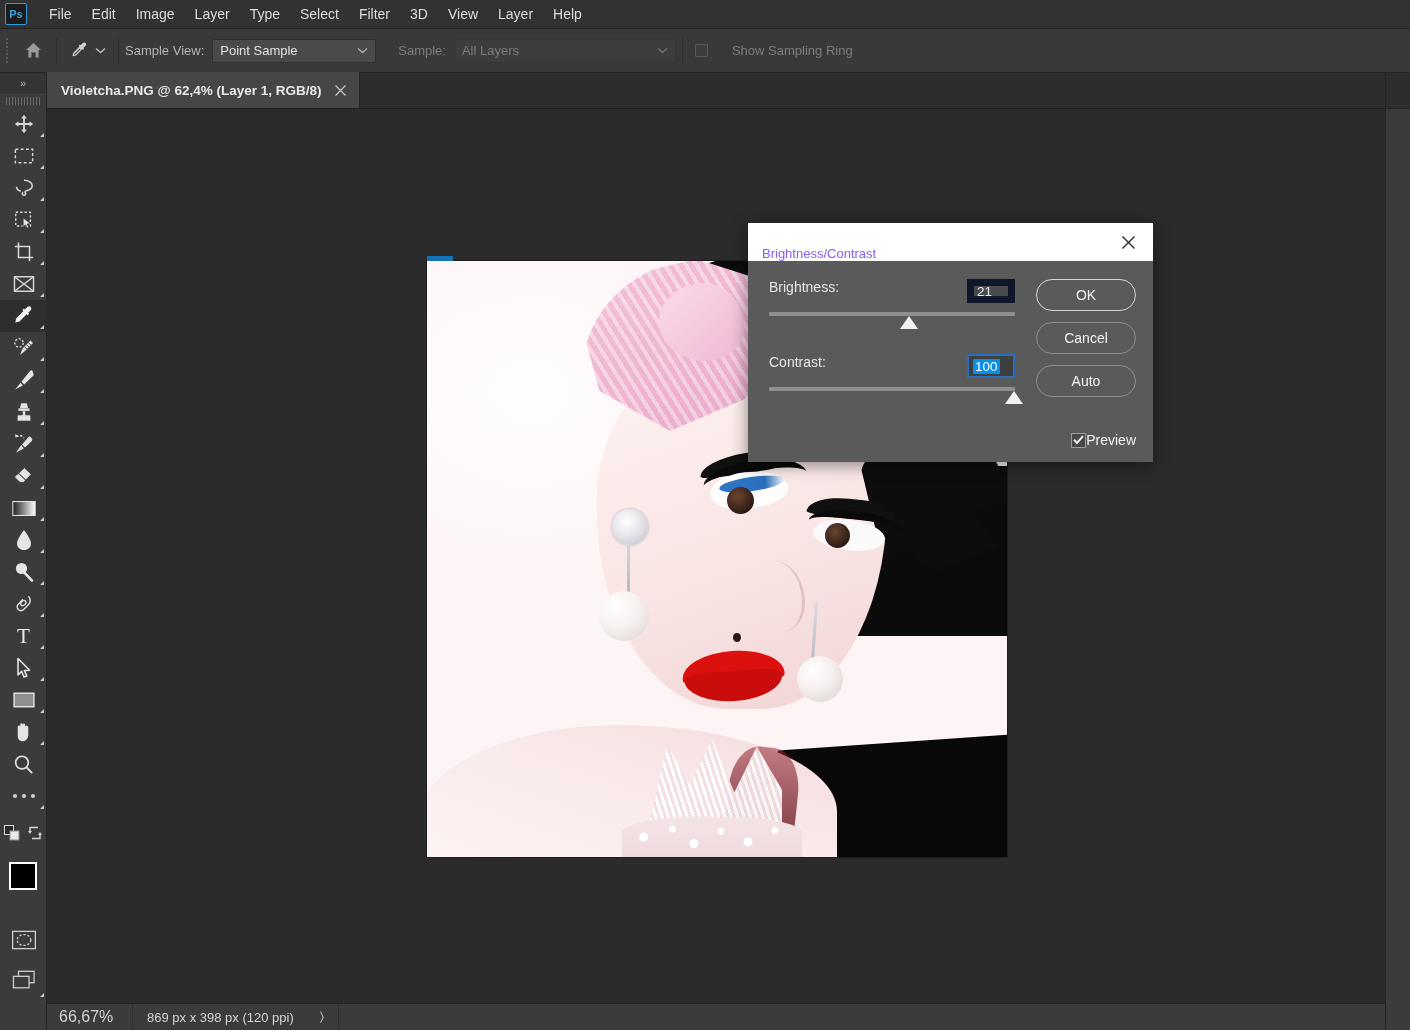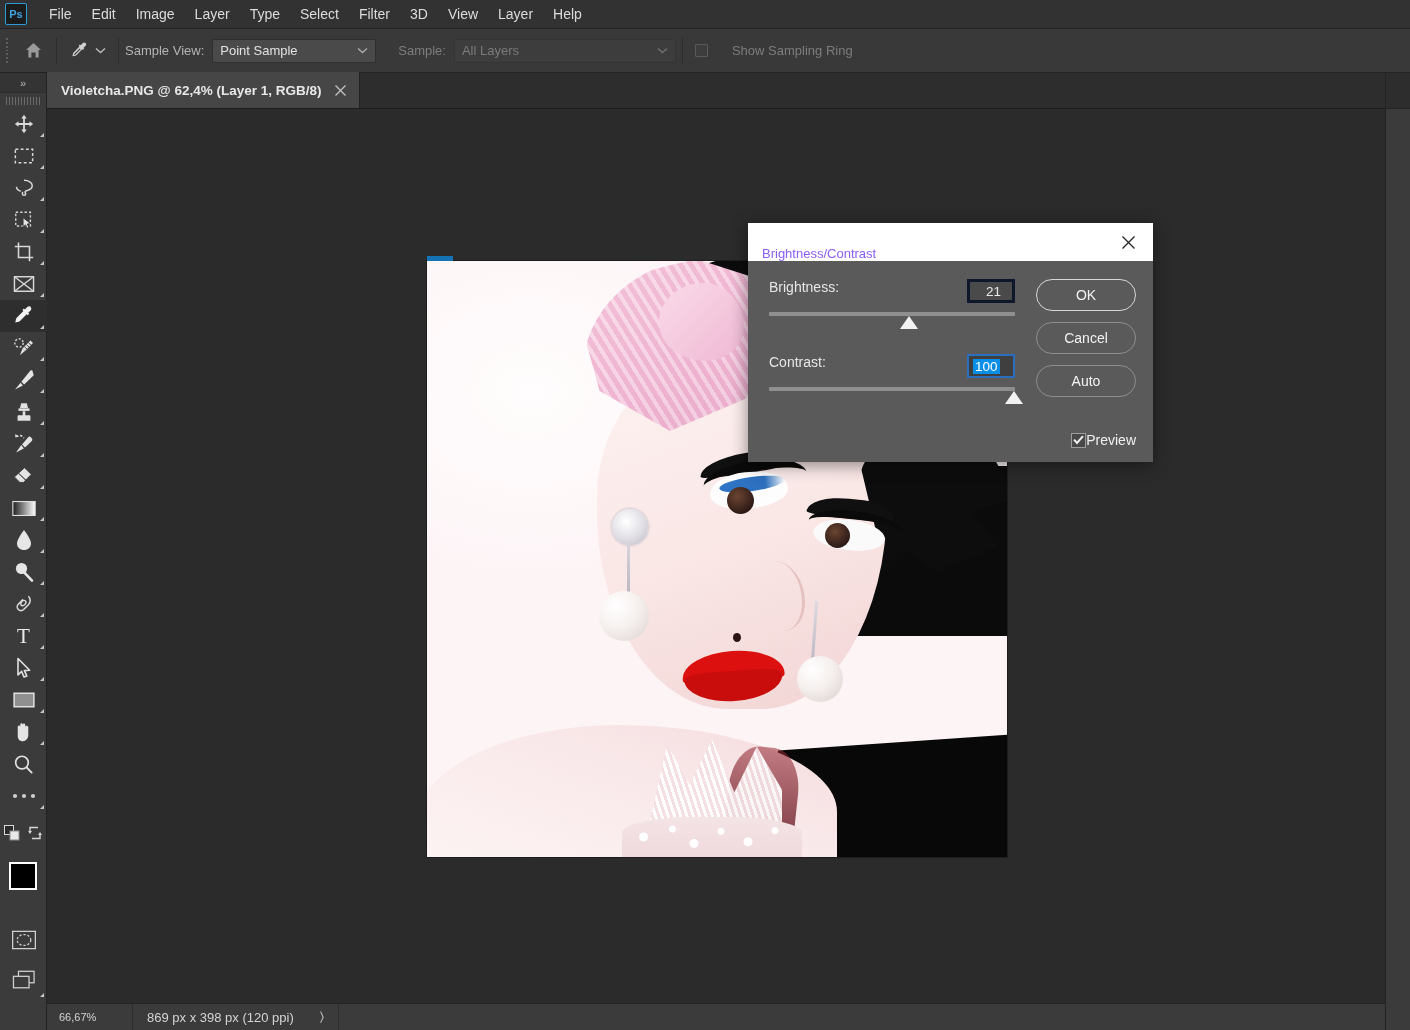--- a/index.html
+++ b/index.html
@@ -323,23 +323,23 @@
     width: 26px; height: 26px; display: flex; align-items: center; justify-content: center;
     cursor: pointer; color: #1c1c1c;
   }
   .dlg-body { position: relative; height: 201px; padding: 18px 0 0 0; }
   .ctl-row {
     display: flex; align-items: flex-start; justify-content: space-between;
     width: 246px; margin-left: 21px;
   }
   .ctl-label { color: #e6e6e6; font-size: 14px; }
   .num-field {
-    width: 48px; height: 24px; background: #4a4a4a; border: 3px solid #0f172a;
+    width: 48px; height: 24px; background: #4a4a4a; border: 7px solid #0f172a;
     color: #e8e8e8; font-size: 13.5px;
-    display: flex; align-items: center; padding-left: 16px; cursor: text;
+    display: flex; align-items: center; padding-left: 3px; cursor: text;
   }
   .num-field.focused { border: 2px solid #2a6fbd; background: #3f3f3f; padding-left: 4px; }
   .num-field.focused .val { background: #0a8fe8; color: #ffffff; padding: 0 2px; }
   .slider-wrap { position: relative; width: 246px; height: 22px; margin-left: 21px; margin-top: 7px; }
   .slider-track {
     position: absolute; left: 0; top: 2px; width: 246px; height: 4px;
     background: #8f8f8f; border-radius: 1px;
   }
   .slider-thumb {
     position: absolute; top: 6px; width: 0; height: 0;
@@ -378,21 +378,21 @@
   }
   .right-strip-top { height: 36px; background: #2d2d2d; border-bottom: 1px solid #232323; }
 
   
   .statusbar {
     position: absolute; left: 47px; bottom: 0; width: 1338px; height: 27px;
     background: #3b3b3b; border-top: 1px solid #232323;
     display: flex; align-items: center;
   }
   .st-zoom {
-    width: 86px; color: #d4d4d4; font-size: 11px; padding-left: 12px;
+    width: 86px; color: #d4d4d4; font-size: 16px; padding-left: 12px;
     border-right: 1px solid #2d2d2d; height: 27px; display: flex; align-items: center;
   }
   .st-dims {
     color: #d4d4d4; font-size: 13px; padding-left: 14px; height: 27px;
     display: flex; align-items: center; white-space: nowrap;
   }
   .st-arrow {
     margin-left: 26px; color: #c6c6c6; font-size: 13px; cursor: pointer;
     border-right: 1px solid #2d2d2d; padding-right: 14px; height: 27px;
     display: flex; align-items: center;

